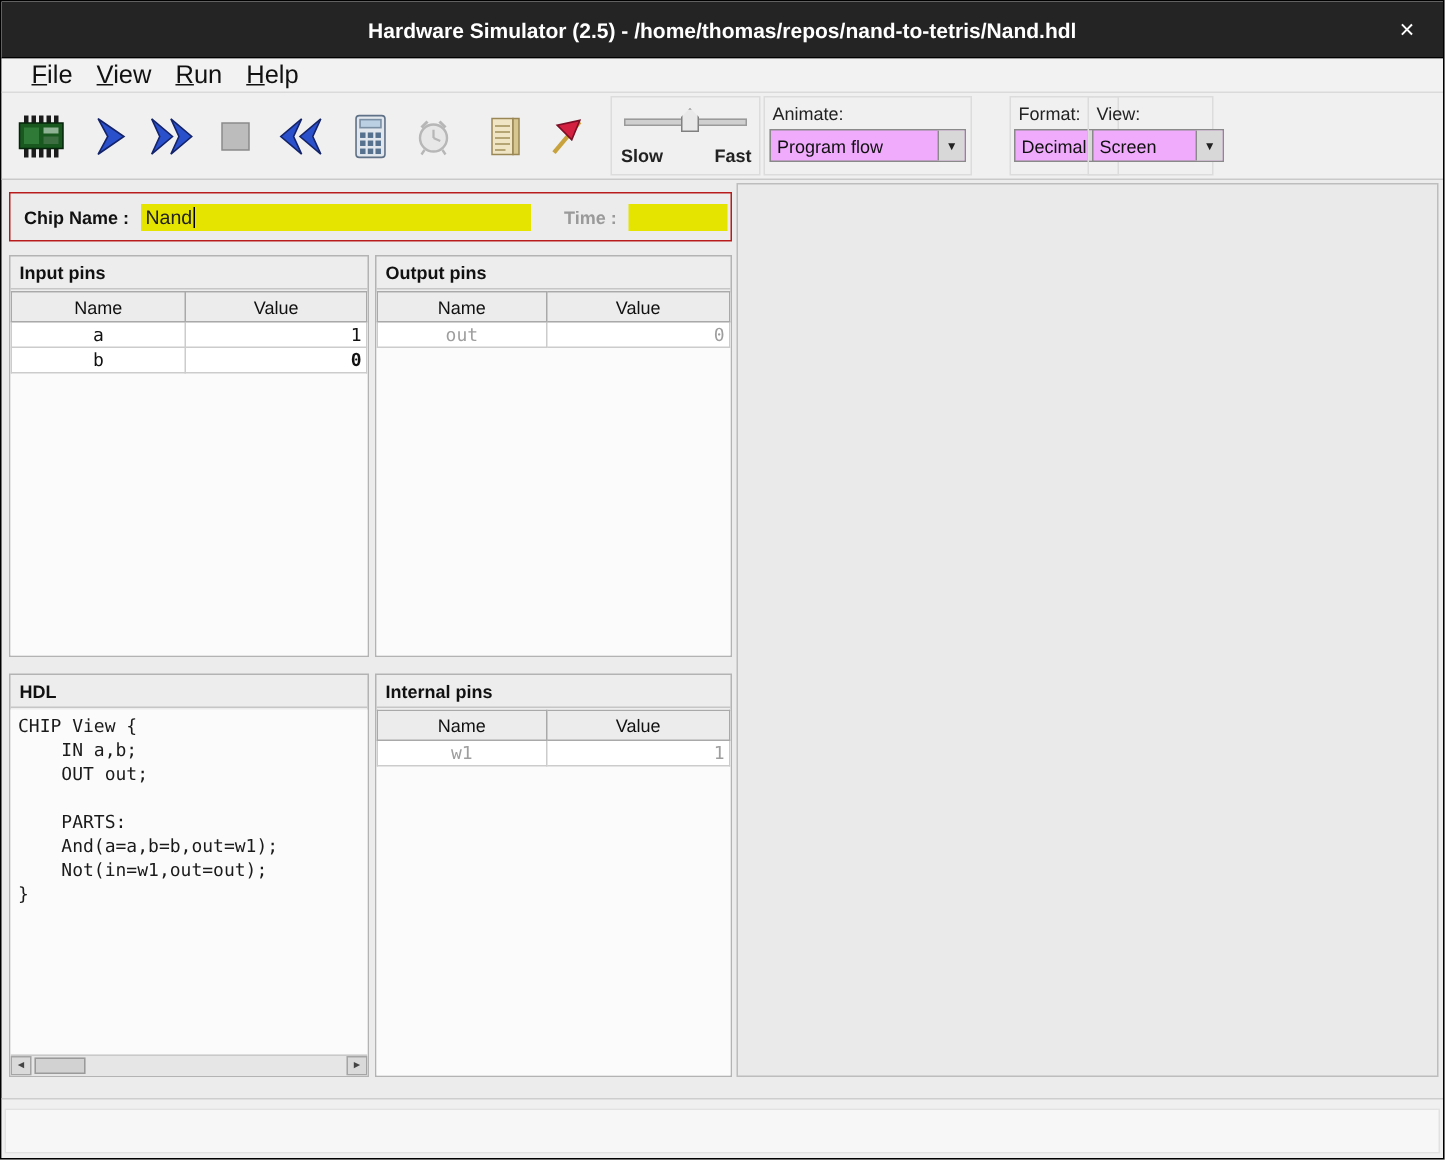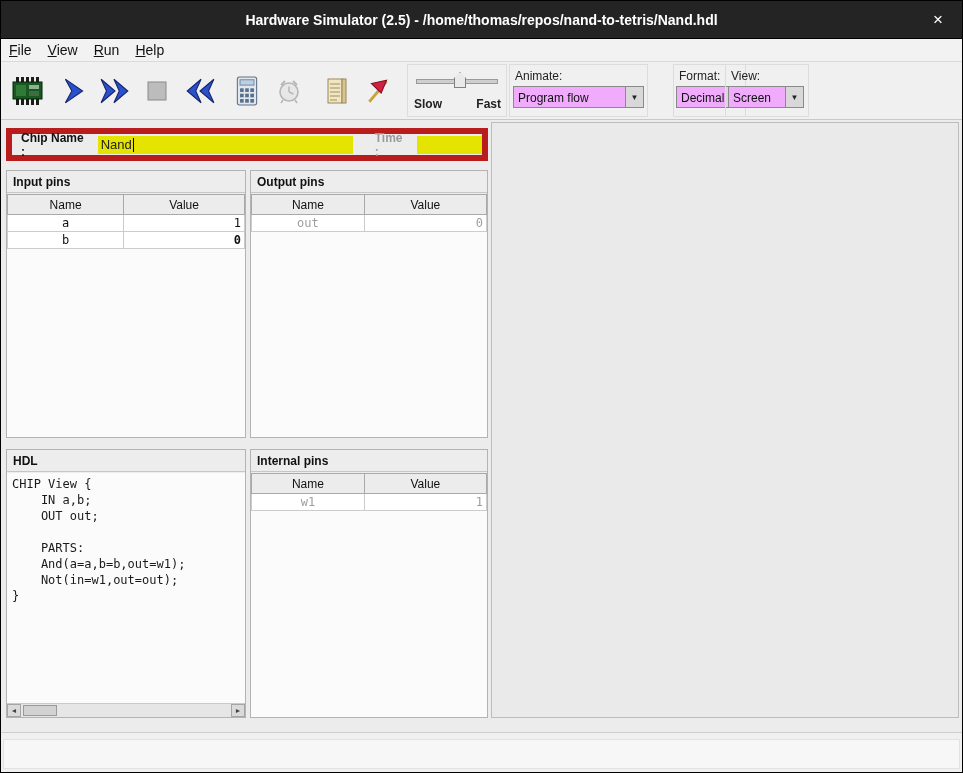--- a/index.html
+++ b/index.html
@@ -20,21 +20,21 @@
   }
   .close-btn {
     position:absolute; right:14px; top:50%; transform:translateY(-50%);
     color:#fff; font-size:17px; font-weight:normal; width:20px; text-align:center;
   }
 
   
   .menubar {
     position:absolute; left:0; top:38px; width:100%; height:23px;
     background:#f2f2f2; border-bottom:1px solid #dadada;
-    display:flex; align-items:center; font-size:14px; padding-left:0; color:#111;
+    display:flex; align-items:center; font-size:17px; padding-left:12px; color:#111;
   }
   .menu-item { padding:2px 8px; }
   .menu-item .mnemonic { text-decoration:underline; }
 
   
   .toolbar {
     position:absolute; left:0; top:61px; width:100%; height:58px;
     background:#f0f0f0; border-bottom:1px solid #c9c9c9;
   }
   .tool-btn {
@@ -64,21 +64,21 @@
     background:#e9e9e9; border:1px solid #808080;
     clip-path:polygon(0 38%, 50% 0, 100% 38%, 100% 100%, 0 100%);
   }
   .slider-label { position:absolute; top:32px; font-size:12px; font-weight:bold; color:#222; }
   .slider-label.slow { left:6px; }
   .slider-label.fast { right:5px; }
 
   
   .chip-row {
     position:absolute; left:5px; top:127px; width:482px; height:33px;
-    border:6px solid #b91c1c; background:#ececec;
+    border:1px solid #b91c1c; background:#ececec;
     display:flex; align-items:center;
   }
   .chip-name-label { font-weight:bold; font-size:12px; margin-left:9px; color:#111; }
   .time-label { font-weight:bold; font-size:12px; margin-left:22px; color:#9a9a9a; }
   .yellow-input {
     height:18px; background:#e4e400; border:none;
     display:flex; align-items:center; font-size:13px; padding:0 3px; color:#222;
   }
   .chip-name-input { width:260px; margin-left:8px; }
   .time-input { width:66px; margin-left:8px; }
@@ -290,21 +290,21 @@
     <div class="tool-group" style="left:672px; width:73px;">
       <span class="group-label">Format:</span>
       <div class="combo" style="left:2px; top:21px; width:68px;">
         <span class="combo-value">Decimal</span>
         <span class="combo-arrow">▼</span>
       </div>
     </div>
 
     <div class="tool-group" style="left:724px; width:84px;">
       <span class="group-label">View:</span>
-      <div class="combo" style="left:2px; top:21px; width:76px;">
+      <div class="combo" style="left:2px; top:21px; width:88px;">
         <span class="combo-value">Screen</span>
         <span class="combo-arrow">▼</span>
       </div>
     </div>
   </div>
 
   <div class="chip-row">
     <span class="chip-name-label">Chip Name :</span>
     <div class="yellow-input chip-name-input">
       <span>Nand</span>

